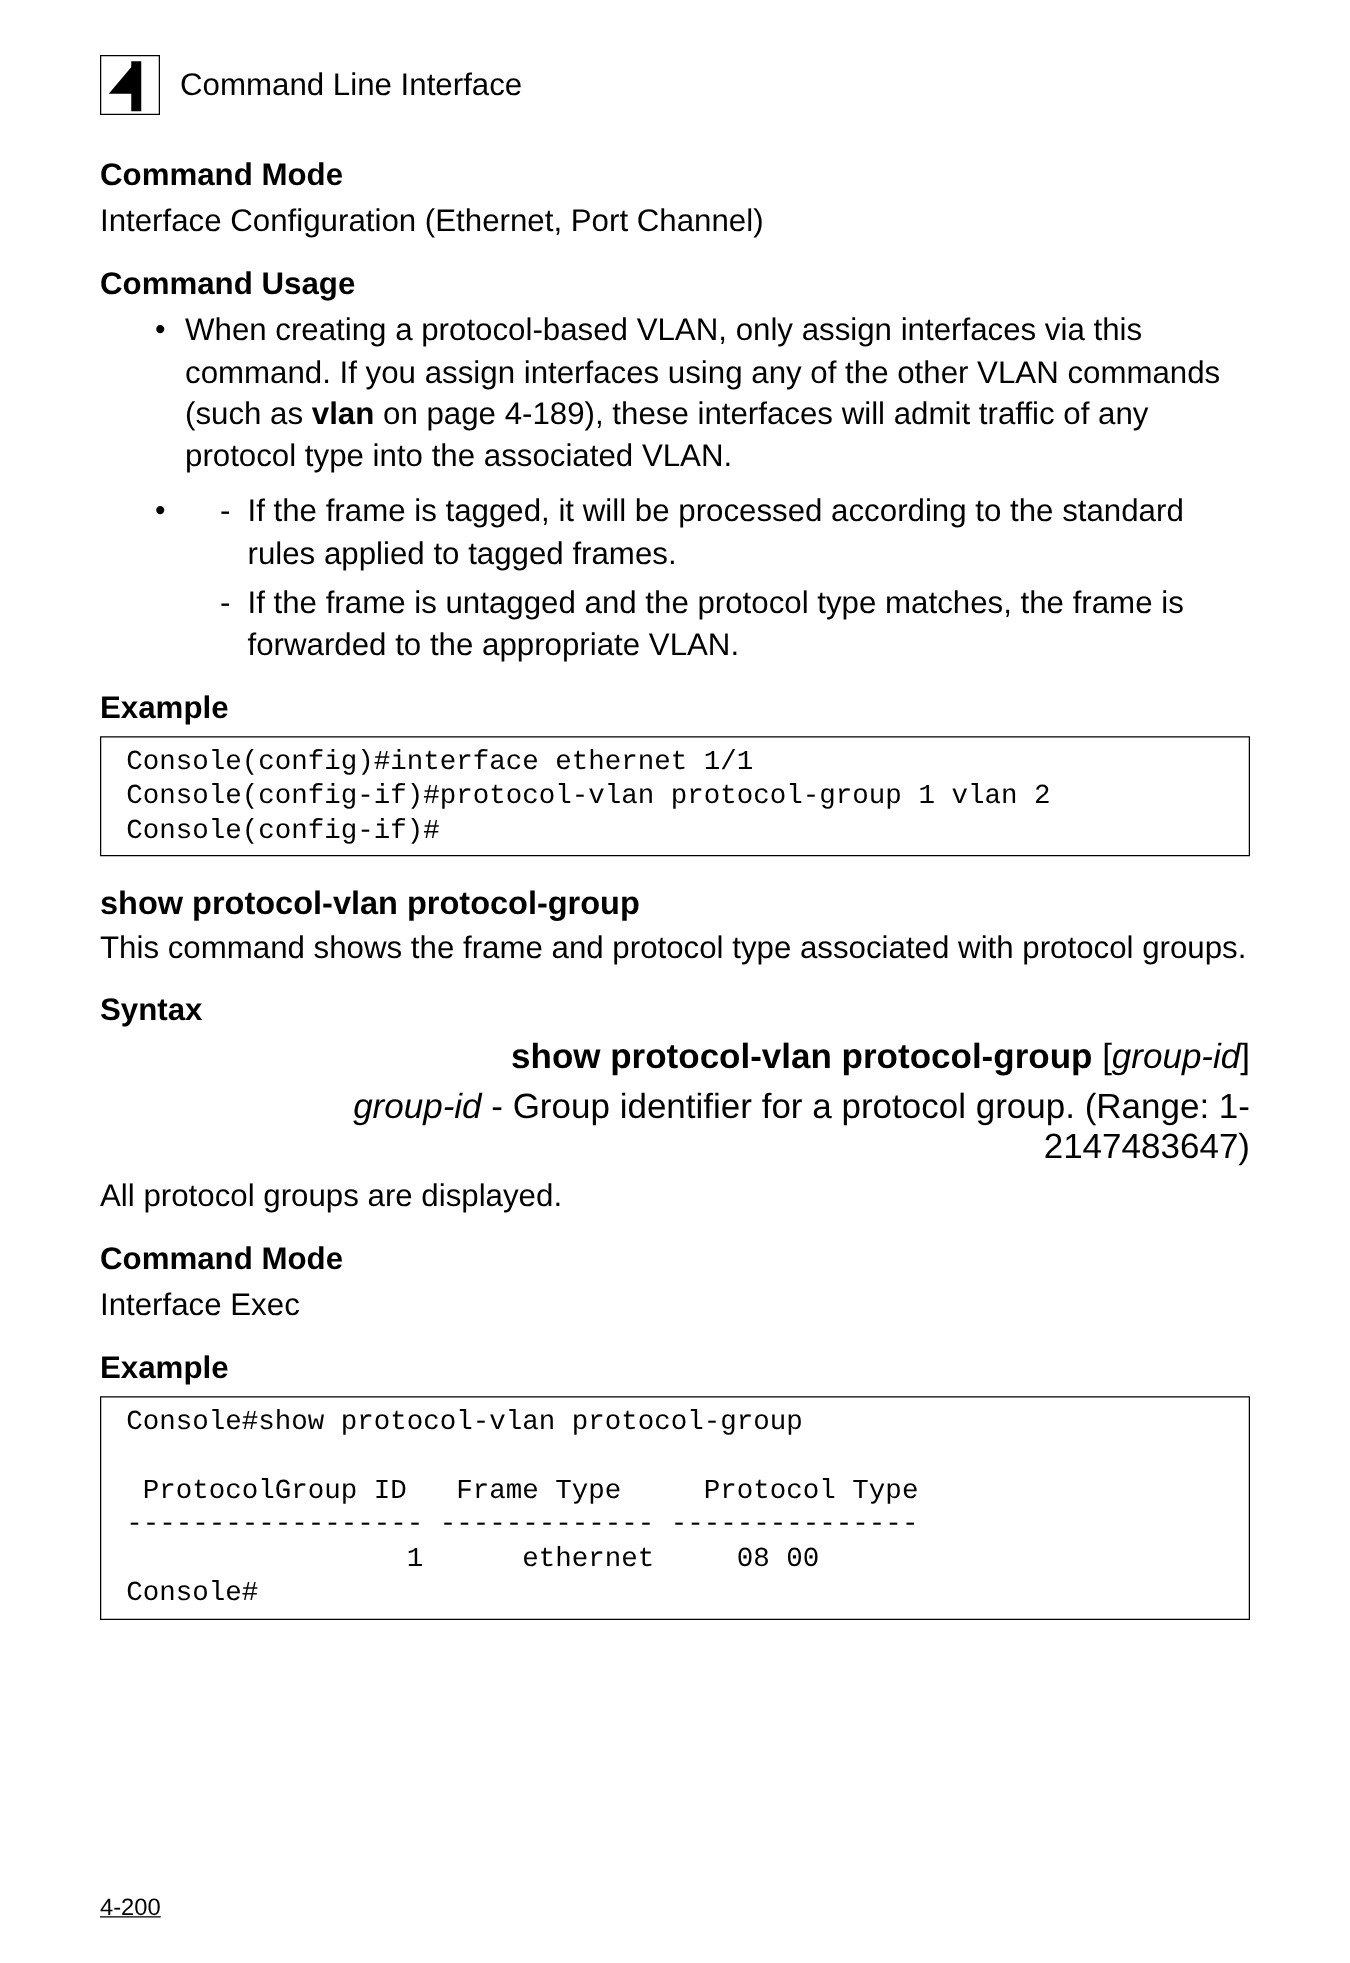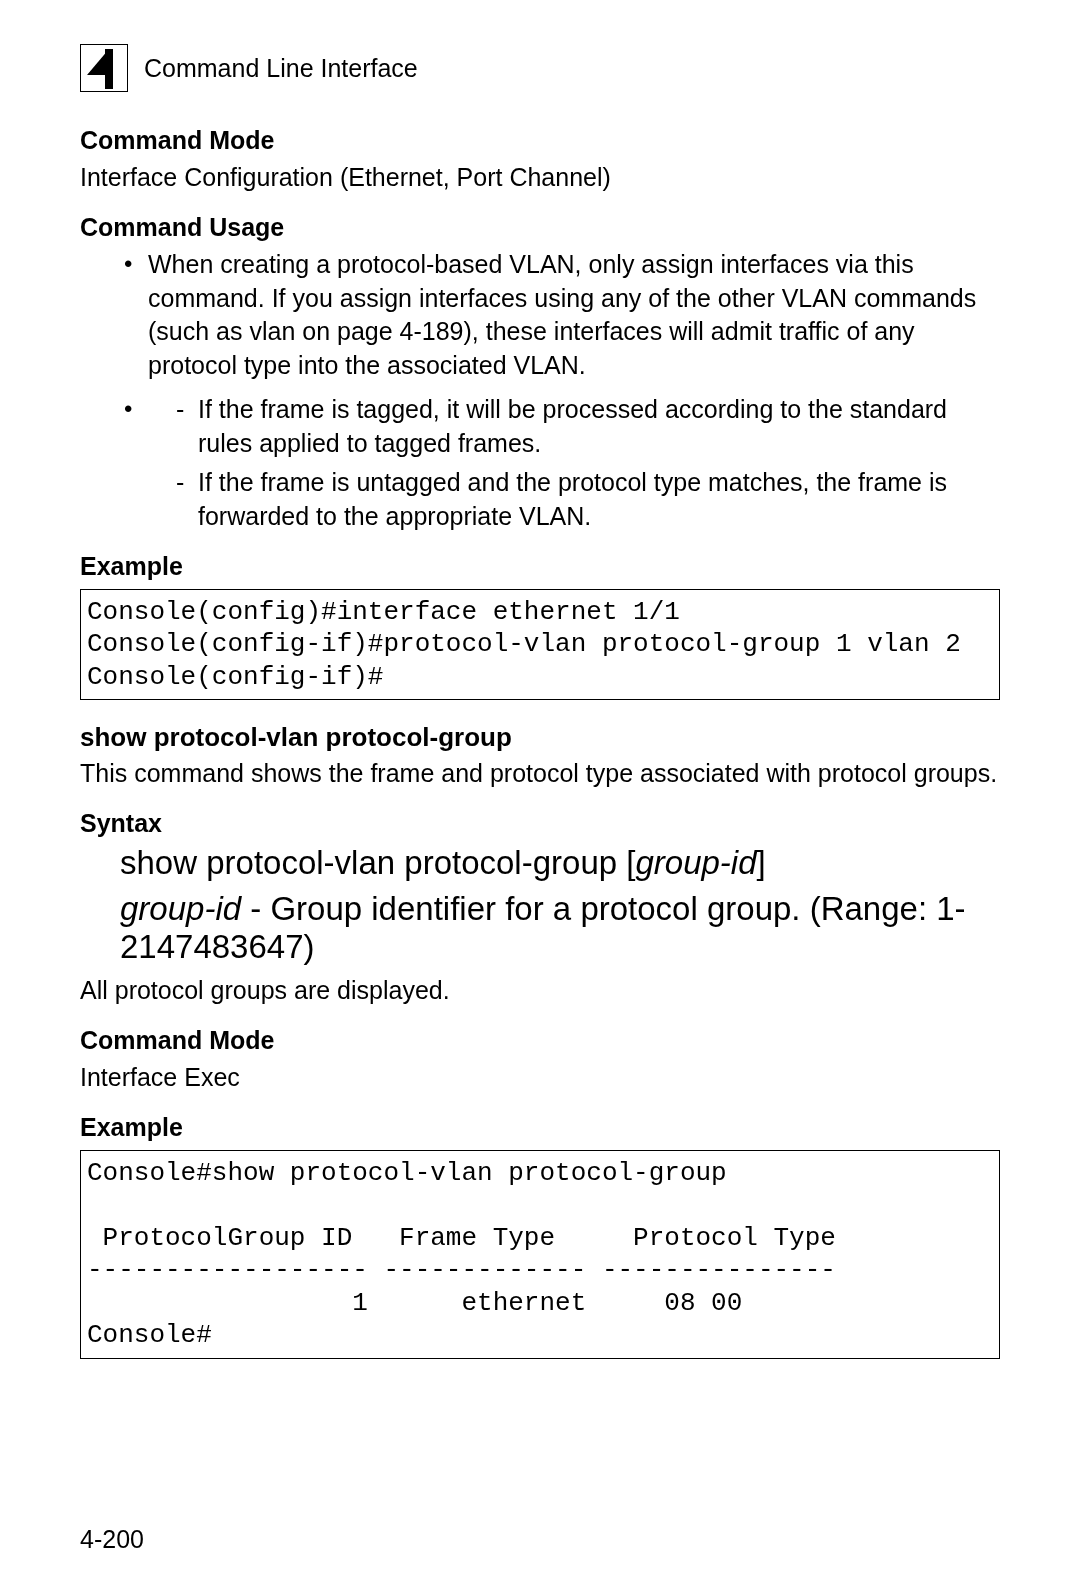--- a/index.html
+++ b/index.html
@@ -62,63 +62,65 @@
     padding-left: 28px;
     margin-bottom: 10px;
   }
   ul.bullets > li::before {
     content: "•";
     position: absolute;
     left: 4px;
     top: 0;
     font-size: 24px;
   }
-  .bold { font-weight: 400; }
+  .bold { font-weight: 700; }
   ul.dashes {
     list-style: none;
     padding: 0;
     margin: 6px 0 0 28px;
   }
   ul.dashes > li {
     font-size: 25px;
     line-height: 1.35;
     position: relative;
     padding-left: 22px;
     margin-bottom: 6px;
   }
   ul.dashes > li::before {
     content: "-";
     position: absolute;
     left: 0;
     top: 0;
   }
   .code-block {
     border: 1px solid #000;
-    padding: 6px 6px;
+    padding: 6px 20px;
     font-family: "Courier New", monospace;
-    font-size: 26px;
+    font-size: 22px;
     line-height: 1.25;
     white-space: pre;
     margin: 8px 0 22px 0;
   }
   .italic { font-style: italic; }
   .cmd-title {
     font-weight: 700;
     font-size: 26px;
     margin: 18px 0 4px 0;
   }
   .syntax-line {
-    font-size: 33px;
+    font-size: 28px;
     margin: 4px 0 8px 40px;
+    text-align: right;
   }
   .page-number {
     position: absolute;
-    bottom: 30px;
+    bottom: 46px;
     left: 80px;
-    font-size: 25px;
+    font-size: 19px;
+    text-decoration: underline;
   }
 </style>
 </head>
 <body>
 
 <div class="page">
 
   <div class="header">
     <div class="chapter-icon">
       <svg width="46" height="46" viewBox="0 0 46 46">

